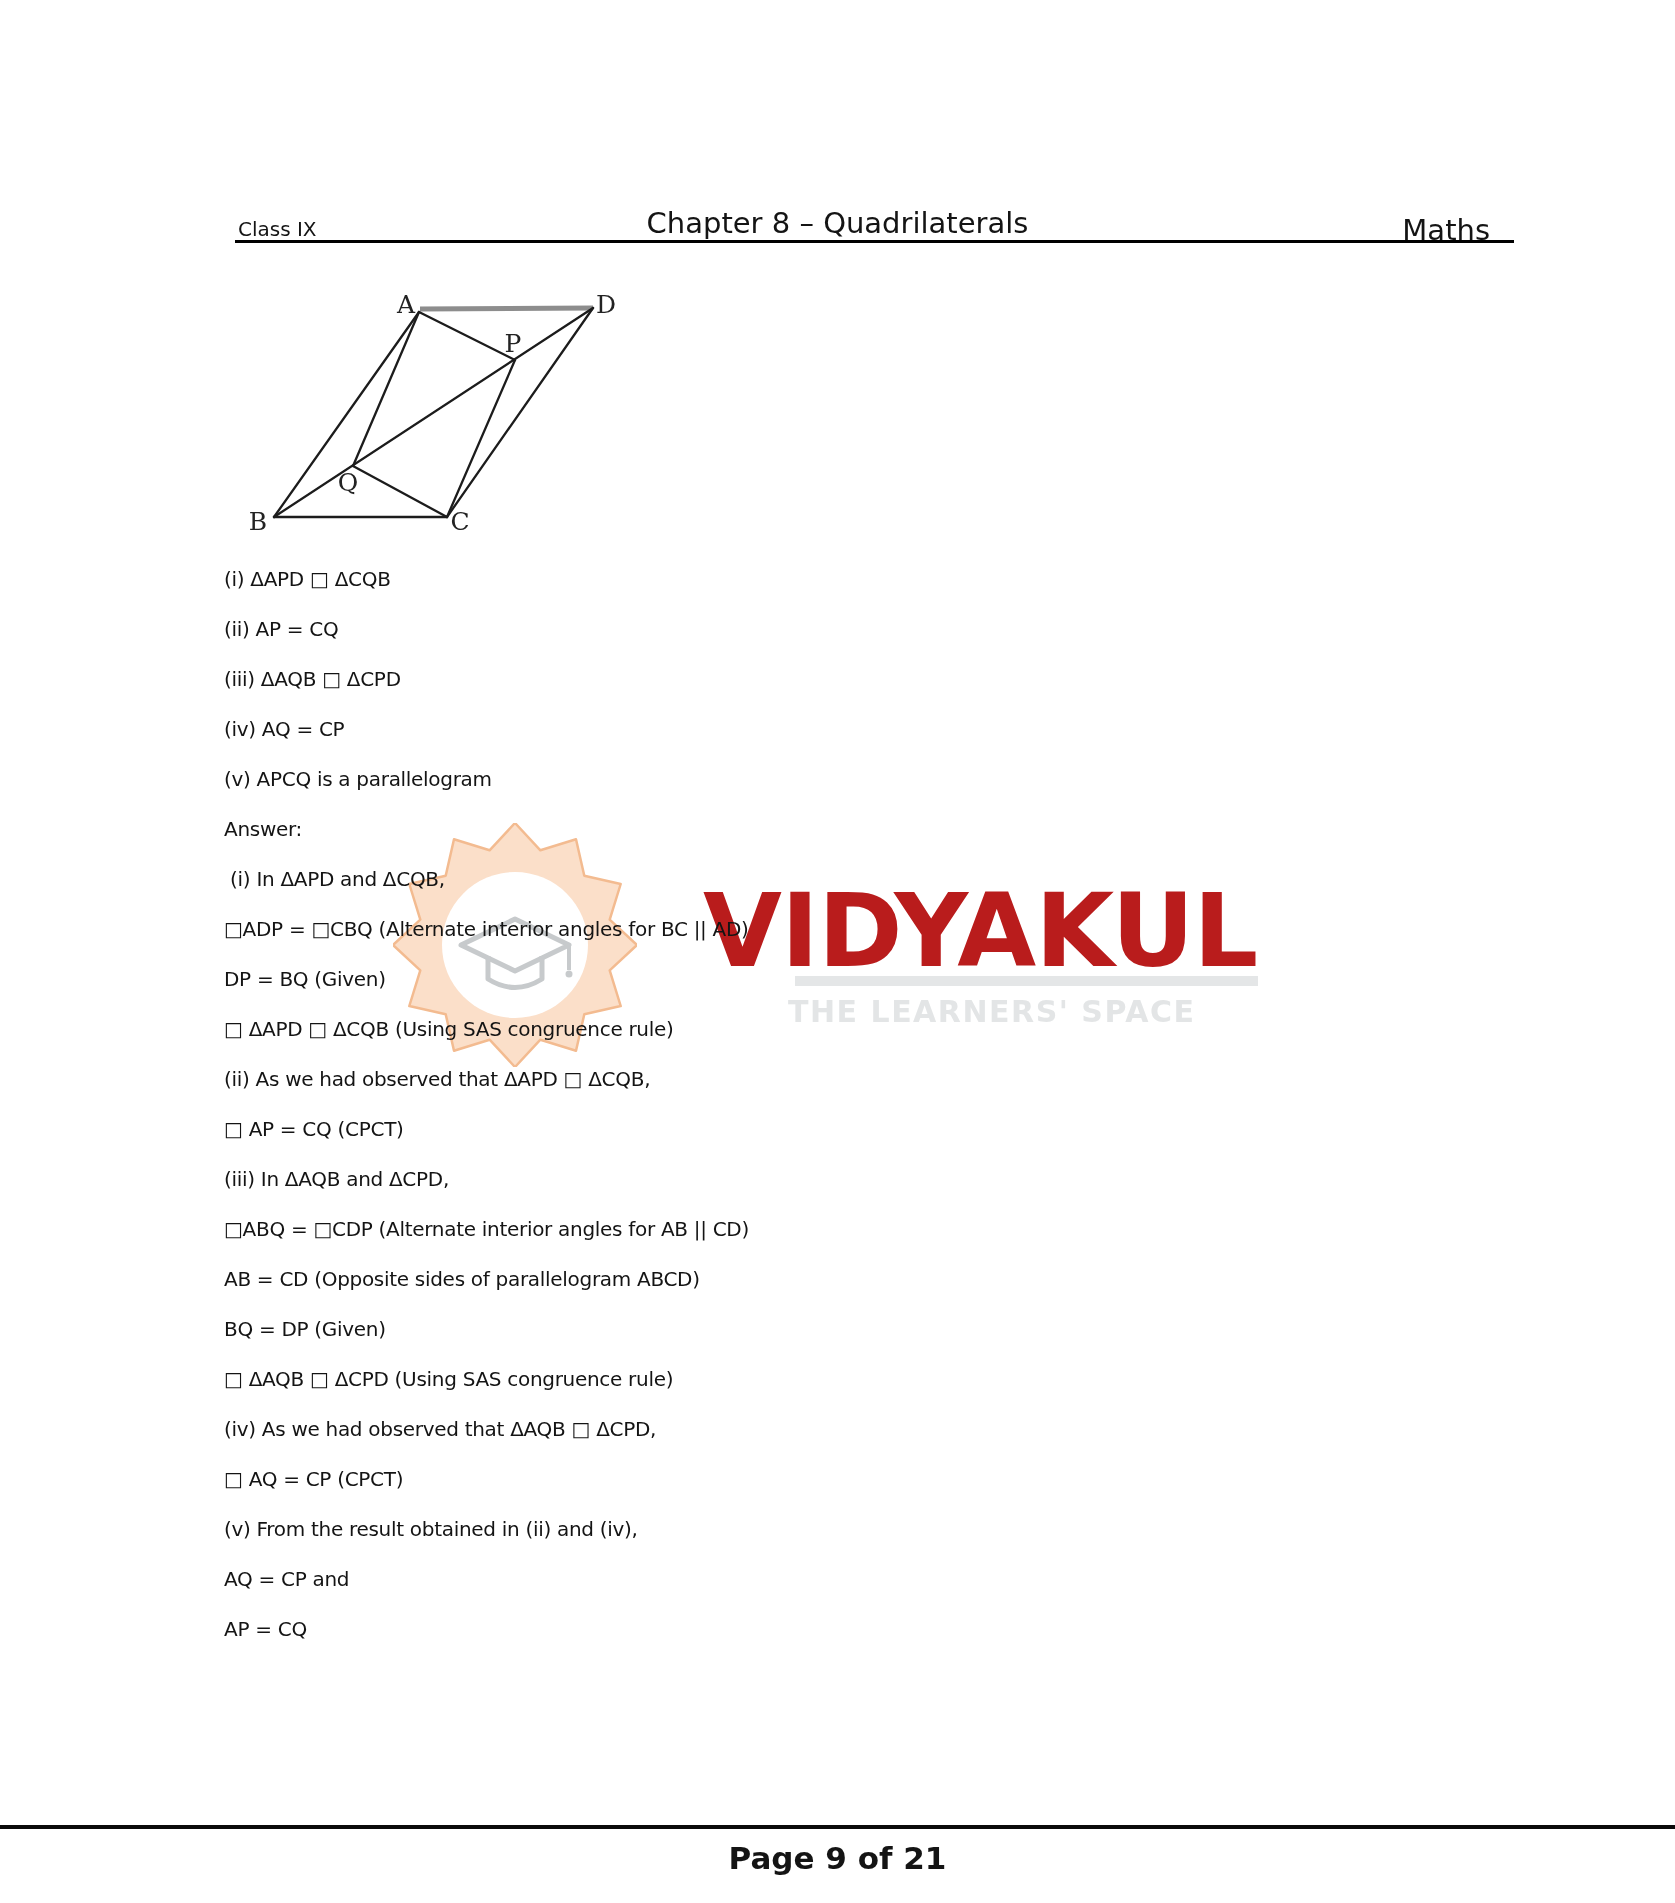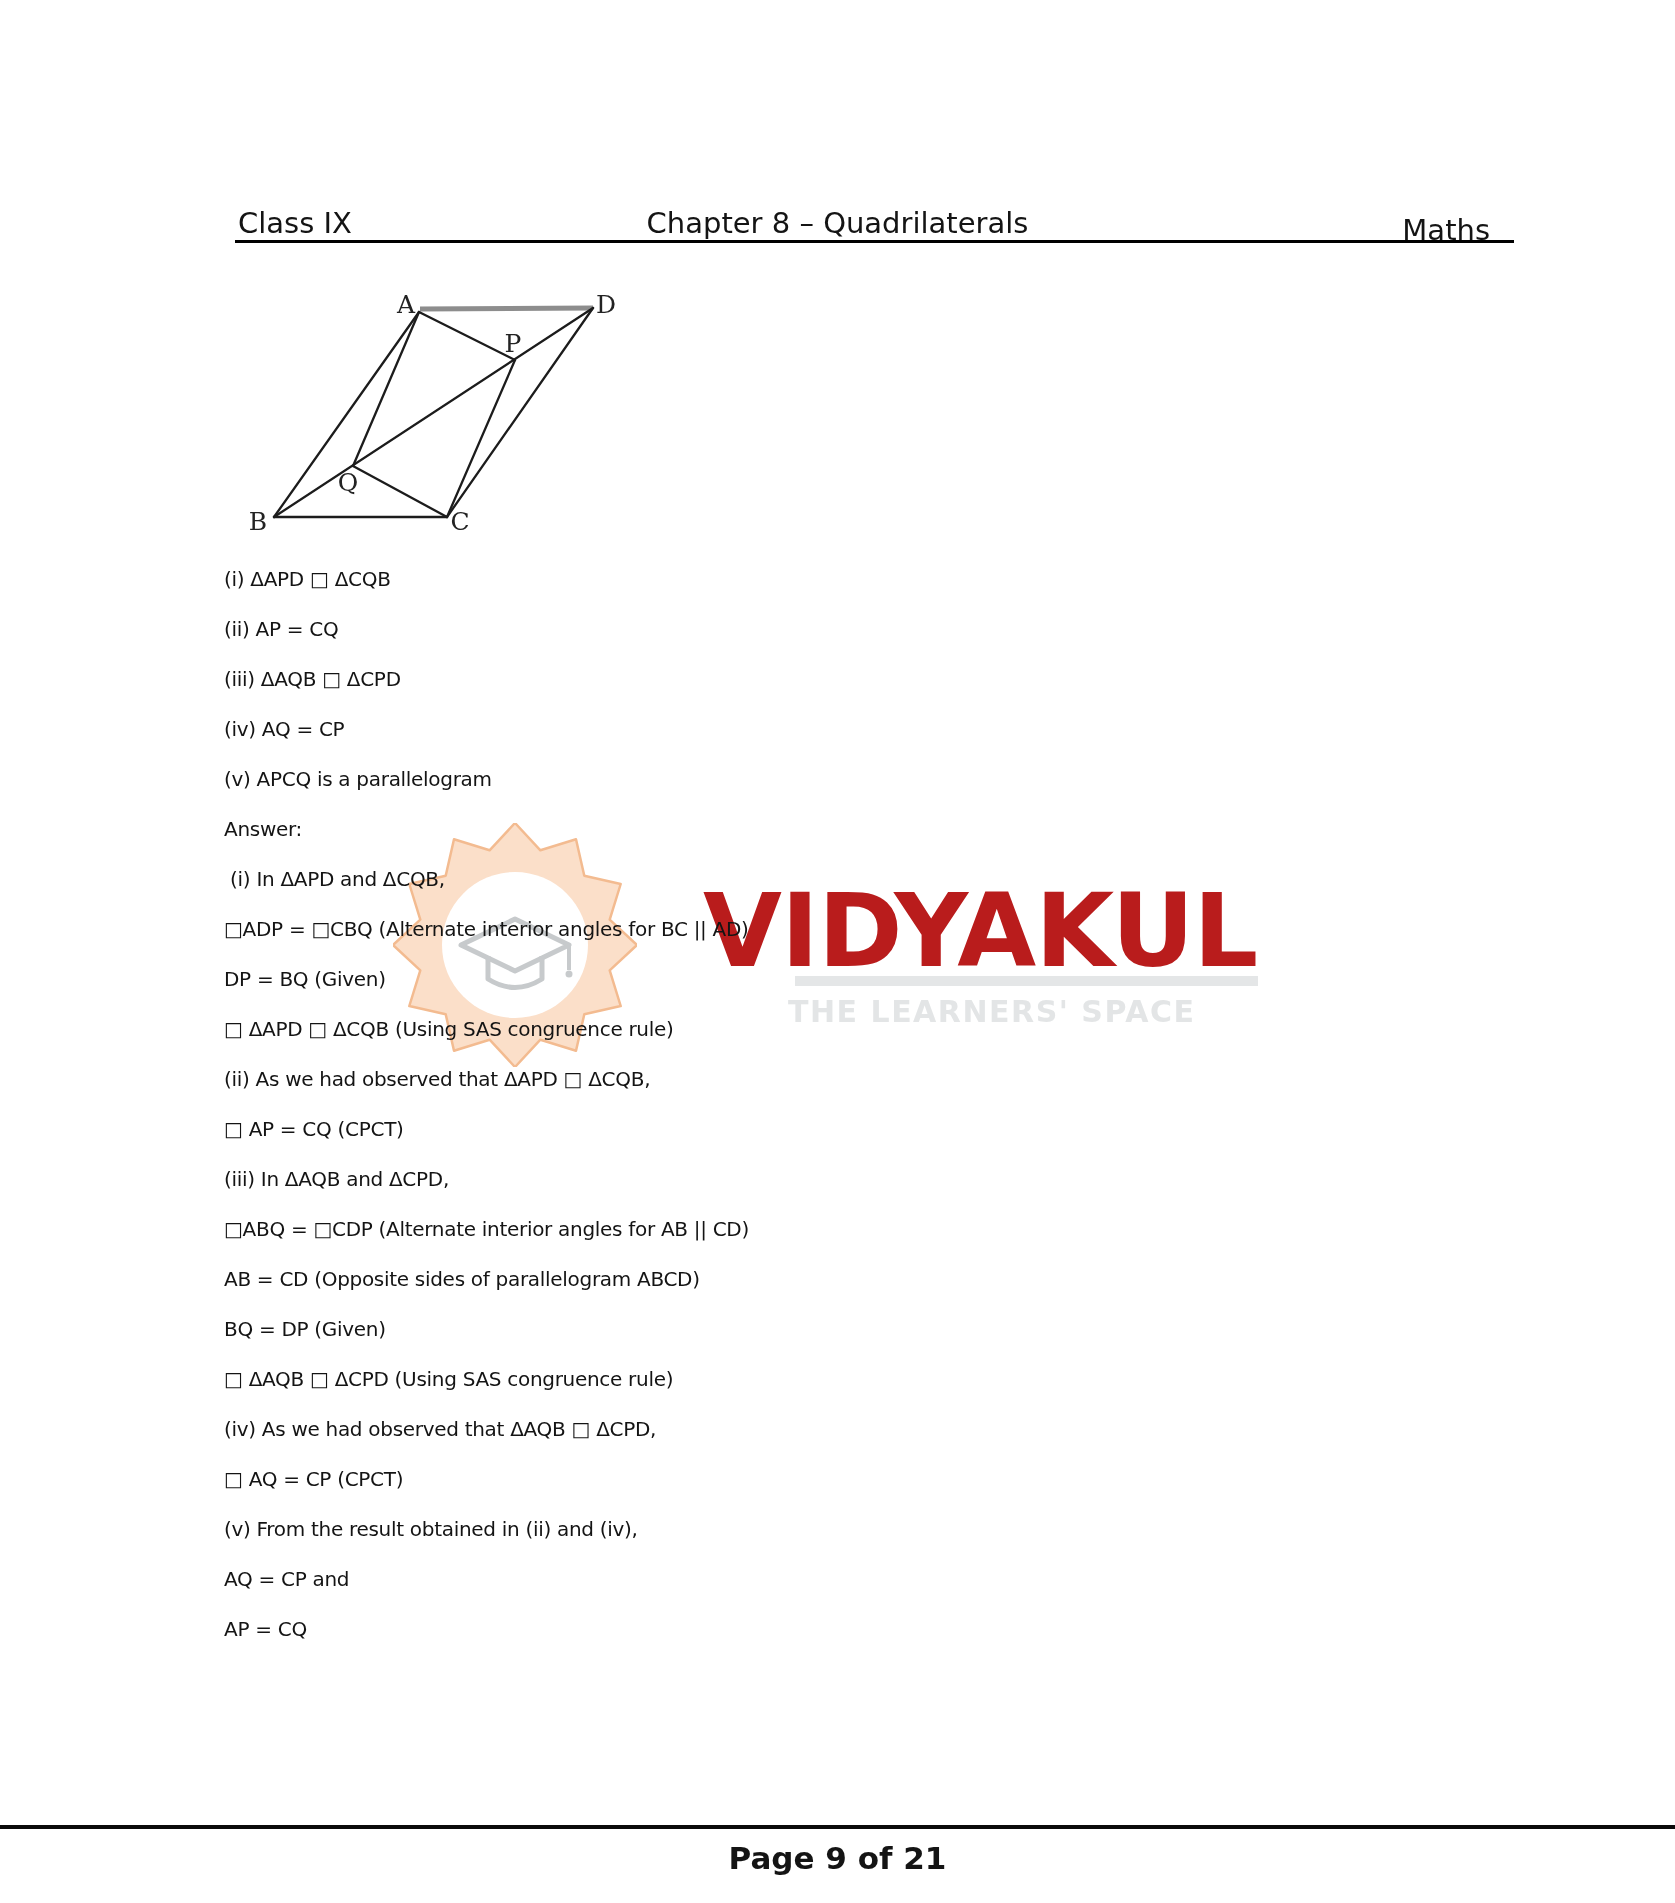--- a/index.html
+++ b/index.html
@@ -5,21 +5,21 @@
   html,body { margin:0; padding:0; }
   body {
     width:1675px; height:1903px;
     background:#ffffff;
     position:relative;
     overflow:hidden;
     font-family:"DejaVu Sans","Liberation Sans",sans-serif;
     color:#141414;
   }
   
-  .header-left  { position:absolute; left:238px; top:206px; font-size:29px; }
+  .header-left  { position:absolute; left:238px; top:217px; font-size:20px; }
   .header-center{ position:absolute; left:0; right:0; top:206px; text-align:center; font-size:29px; }
   .header-right { position:absolute; right:185px; top:206px; font-size:29px;margin-top:7px; }
   .header-rule  { position:absolute; left:235px; top:240px; width:1279px; height:3px; background:#000; }
 
   
   .wm-logo { position:absolute; left:393px; top:823px; width:244px; height:244px; }
   .wm-word {
     position:absolute; left:703px; top:880px;
     font-size:102px; font-weight:bold; line-height:1;
     letter-spacing:-1px; color:#b91c1c; white-space:nowrap;

